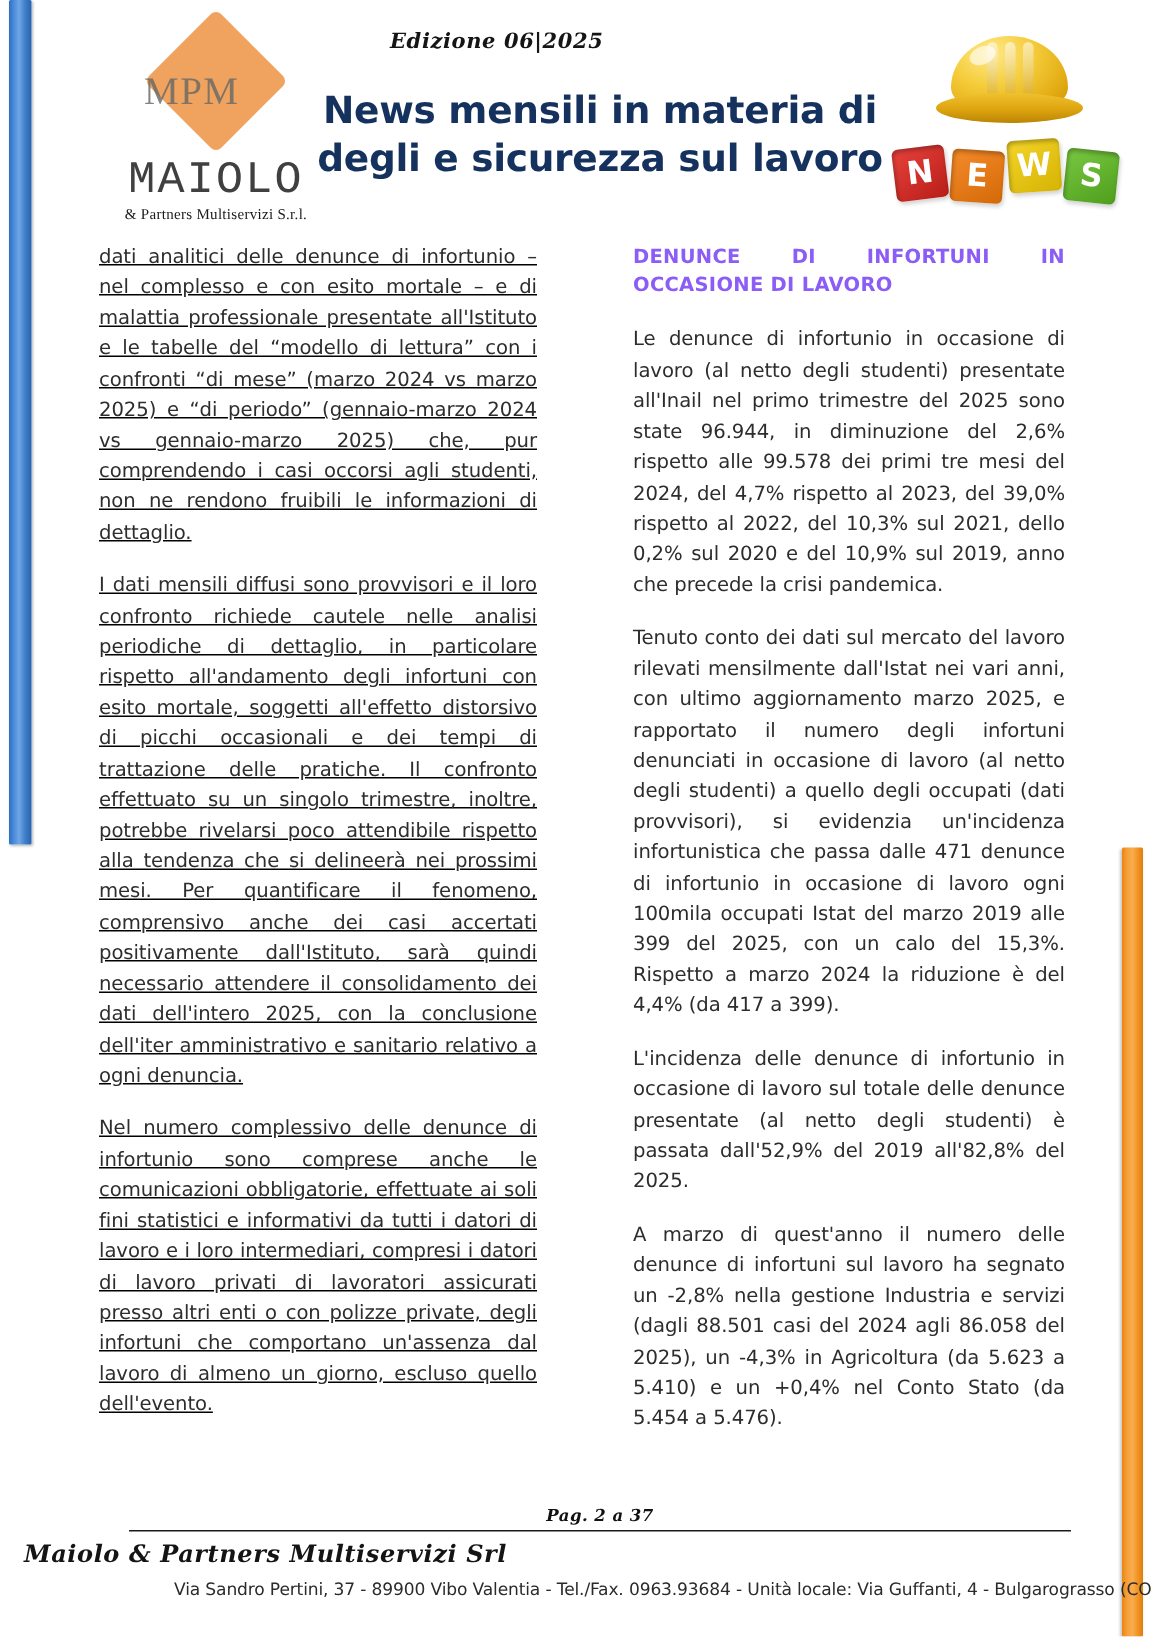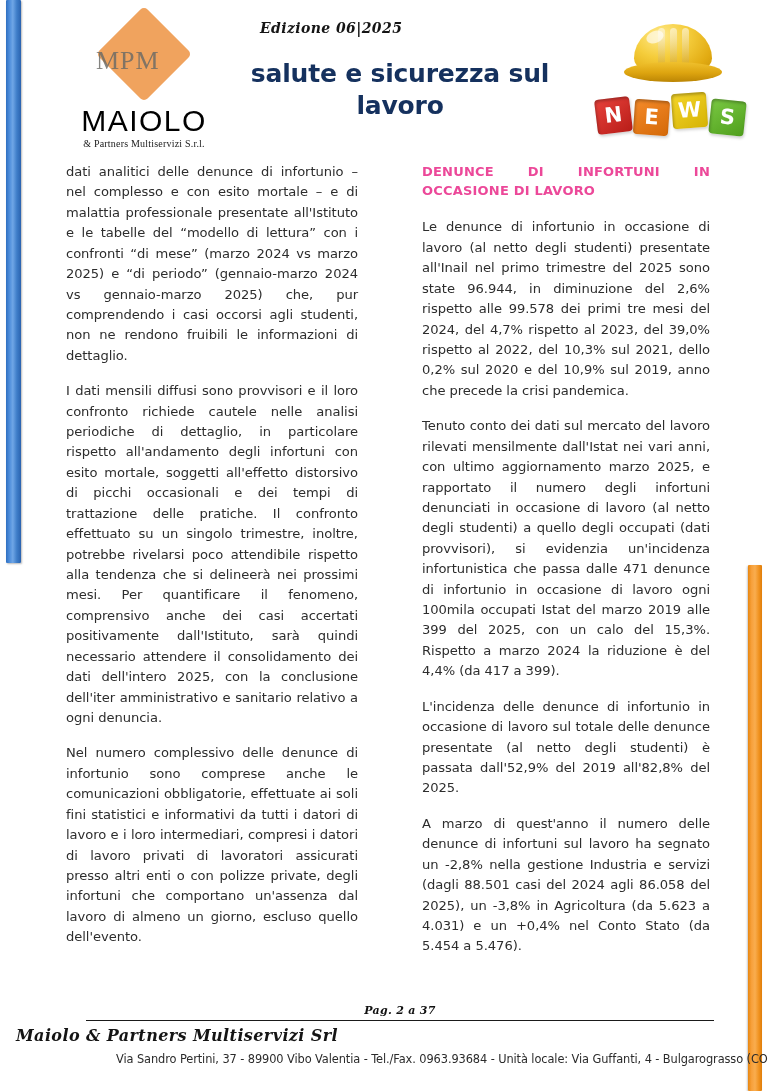--- a/index.html
+++ b/index.html
@@ -75,24 +75,24 @@
     top: 30px;
     width: 96px;
     text-align: left;
     font-family: "Liberation Serif", serif;
     font-size: 26px;
     letter-spacing: 1px;
     color: #6a6a66;
     opacity: .82;
   }
   .logo-name {
-    font-family: Liberation Sans, sans-serif;
+    font-family: Liberation Mono, monospace;
     font-size: 30px;
     letter-spacing: 1.5px;
-    color: #000000;
+    color: #404040;
     line-height: 1;
     margin-top: -6px;
   }
   .logo-sub {
     font-family: "Liberation Serif", serif;
     font-size: 10px;
     letter-spacing: .2px;
     color: #1a1a1a;
     margin-top: 2px;
   }
@@ -201,38 +201,38 @@
   .columns {
     position: absolute;
     left: 0;
     top: 162px;
     width: 768px;
   }
   .col {
     position: absolute;
     top: 0;
   }
-  .col-left  { left: 66px;  width: 292px; }
+  .col-left  { left: 66px;  width: 292px; text-decoration: underline; }
   .col-right { left: 422px; width: 288px; }
 
   .body-par {
     font-family: "DejaVu Sans", sans-serif;
     font-size: 13.1px;
     line-height: 1.56;
     color: #2d2d2d;
     text-align: justify;
     margin: 0 0 15px 0;
     letter-spacing: -0.05px;
   }
   .section-head {
     font-family: "DejaVu Sans", sans-serif;
     font-weight: bold;
     font-size: 13px;
     line-height: 1.48;
-    color: #ec4899;
+    color: #8b5cf6;
     text-align: justify;
     margin: 0 0 17px 0;
     letter-spacing: .2px;
   }
 
   
   .footer {
     position: absolute;
     left: 16px;
     top: 1004px;
@@ -287,21 +287,22 @@
       <div class="logo-diamond"></div>
       <div class="logo-mpm">MPM</div>
     </div>
     <div class="logo-name">MAIOLO</div>
     <div class="logo-sub">&amp; Partners Multiservizi S.r.l.</div>
   </div>
 
   <div class="edition">Edizione 06|2025</div>
 
   <div class="main-title">
-    <div>salute e sicurezza sul lavoro</div>
+    <div>News mensili in materia di</div>
+    <div>degli e sicurezza sul lavoro</div>
   </div>
 
   <div class="news-art">
     <div class="helmet">
       <div class="dome"></div>
       <div class="ridge r1"></div>
       <div class="ridge r2"></div>
       <div class="ridge r3"></div>
       <div class="brim"></div>
       <div class="shine"></div>
@@ -321,21 +322,21 @@
     <p class="body-par">dati analitici delle denunce di infortunio – nel complesso e con esito mortale – e di malattia professionale presentate all'Istituto e le tabelle del “modello di lettura” con i confronti “di mese” (marzo 2024 vs marzo 2025) e “di periodo” (gennaio-marzo 2024 vs gennaio-marzo 2025) che, pur comprendendo i casi occorsi agli studenti, non ne rendono fruibili le informazioni di dettaglio.</p>
     <p class="body-par">I dati mensili diffusi sono provvisori e il loro confronto richiede cautele nelle analisi periodiche di dettaglio, in particolare rispetto all'andamento degli infortuni con esito mortale, soggetti all'effetto distorsivo di picchi occasionali e dei tempi di trattazione delle pratiche. Il confronto effettuato su un singolo trimestre, inoltre, potrebbe rivelarsi poco attendibile rispetto alla tendenza che si delineerà nei prossimi mesi. Per quantificare il fenomeno, comprensivo anche dei casi accertati positivamente dall'Istituto, sarà quindi necessario attendere il consolidamento dei dati dell'intero 2025, con la conclusione dell'iter amministrativo e sanitario relativo a ogni denuncia.</p>
     <p class="body-par">Nel numero complessivo delle denunce di infortunio sono comprese anche le comunicazioni obbligatorie, effettuate ai soli fini statistici e informativi da tutti i datori di lavoro e i loro intermediari, compresi i datori di lavoro privati di lavoratori assicurati presso altri enti o con polizze private, degli infortuni che comportano un'assenza dal lavoro di almeno un giorno, escluso quello dell'evento.</p>
   </div>
 
   <div class="col col-right">
     <p class="section-head">DENUNCE DI INFORTUNI IN OCCASIONE DI LAVORO</p>
     <p class="body-par">Le denunce di infortunio in occasione di lavoro (al netto degli studenti) presentate all'Inail nel primo trimestre del 2025 sono state 96.944, in diminuzione del 2,6% rispetto alle 99.578 dei primi tre mesi del 2024, del 4,7% rispetto al 2023, del 39,0% rispetto al 2022, del 10,3% sul 2021, dello 0,2% sul 2020 e del 10,9% sul 2019, anno che precede la crisi pandemica.</p>
     <p class="body-par">Tenuto conto dei dati sul mercato del lavoro rilevati mensilmente dall'Istat nei vari anni, con ultimo aggiornamento marzo 2025, e rapportato il numero degli infortuni denunciati in occasione di lavoro (al netto degli studenti) a quello degli occupati (dati provvisori), si evidenzia un'incidenza infortunistica che passa dalle 471 denunce di infortunio in occasione di lavoro ogni 100mila occupati Istat del marzo 2019 alle 399 del 2025, con un calo del 15,3%. Rispetto a marzo 2024 la riduzione è del 4,4% (da 417 a 399).</p>
     <p class="body-par">L'incidenza delle denunce di infortunio in occasione di lavoro sul totale delle denunce presentate (al netto degli studenti) è passata dall'52,9% del 2019 all'82,8% del 2025.</p>
-    <p class="body-par">A marzo di quest'anno il numero delle denunce di infortuni sul lavoro ha segnato un -2,8% nella gestione Industria e servizi (dagli 88.501 casi del 2024 agli 86.058 del 2025), un -3,8% in Agricoltura (da 5.623 a 4.031) e un +0,4% nel Conto Stato (da 5.454 a 5.476).</p>
+    <p class="body-par">A marzo di quest'anno il numero delle denunce di infortuni sul lavoro ha segnato un -2,8% nella gestione Industria e servizi (dagli 88.501 casi del 2024 agli 86.058 del 2025), un -4,3% in Agricoltura (da 5.623 a 5.410) e un +0,4% nel Conto Stato (da 5.454 a 5.476).</p>
   </div>
 </div>
 
 <div class="footer">
   <div class="page-num">Pag. 2 a 37</div>
   <div class="footer-rule"></div>
   <div class="footer-company">Maiolo &amp; Partners Multiservizi Srl</div>
   <div class="footer-address">Via Sandro Pertini, 37 - 89900 Vibo Valentia - Tel./Fax. 0963.93684 - Unità locale: Via Guffanti, 4 - Bulgarograsso (CO)</div>
 </div>
 

